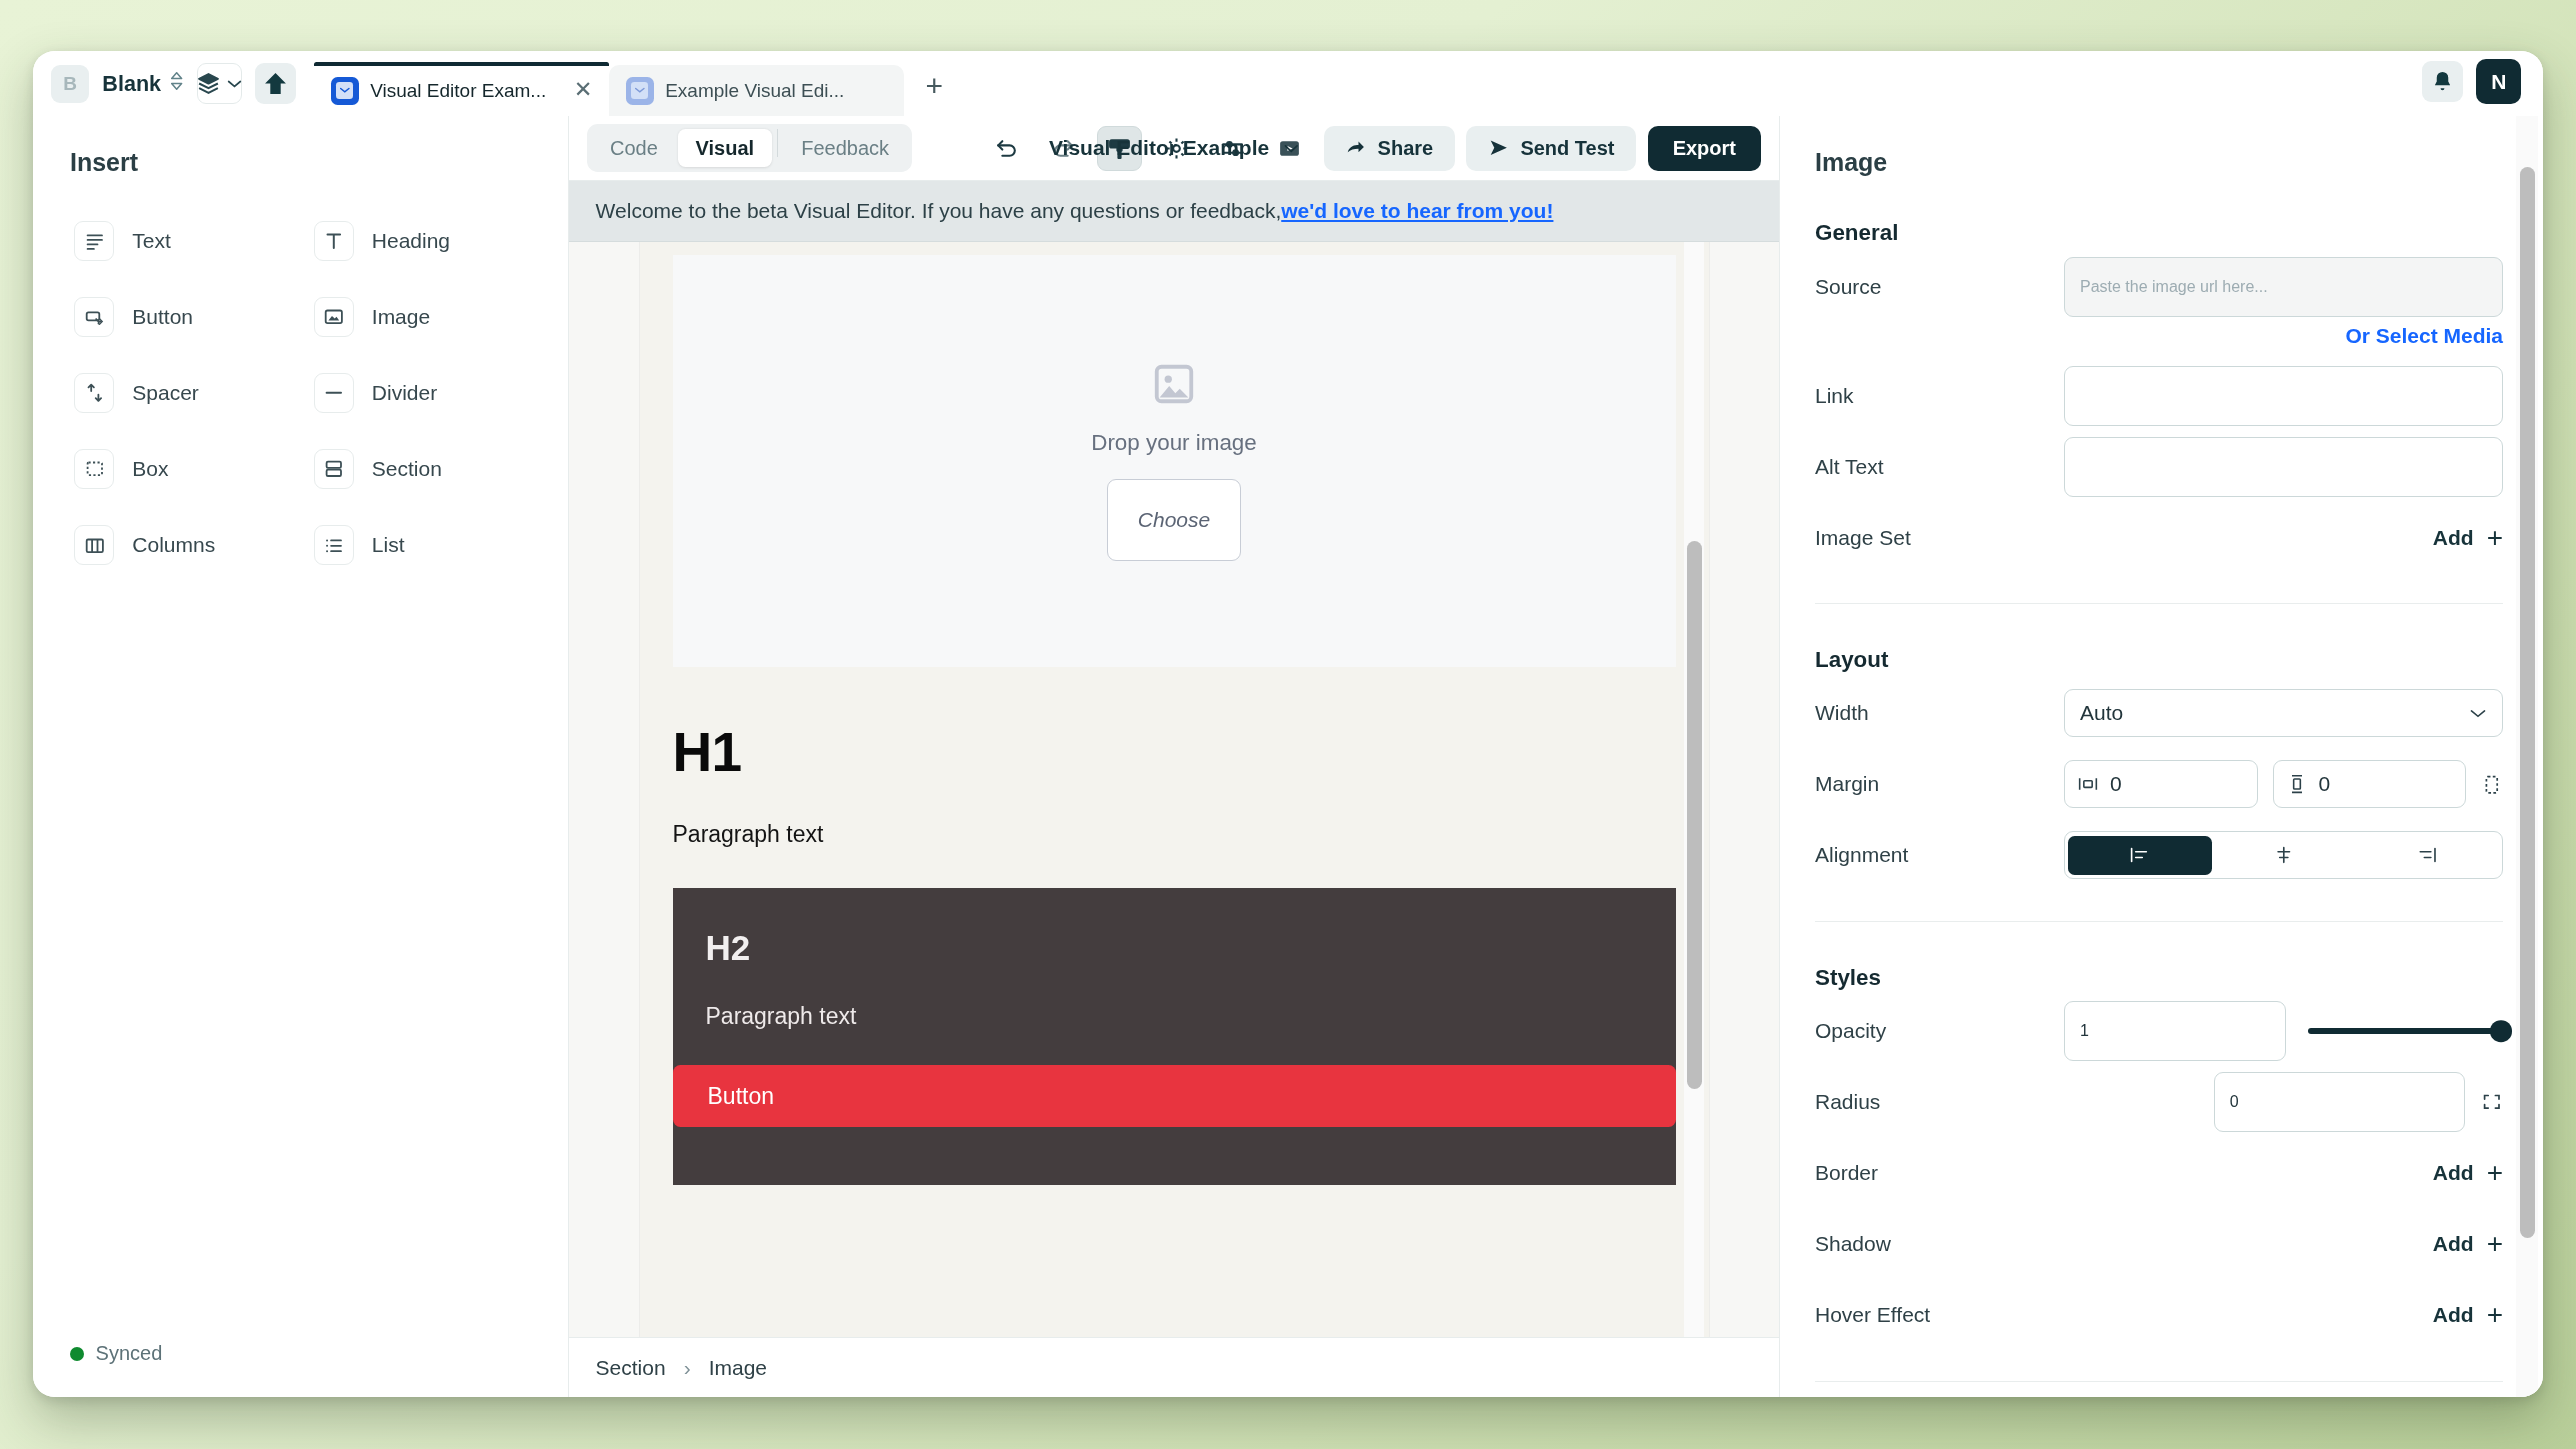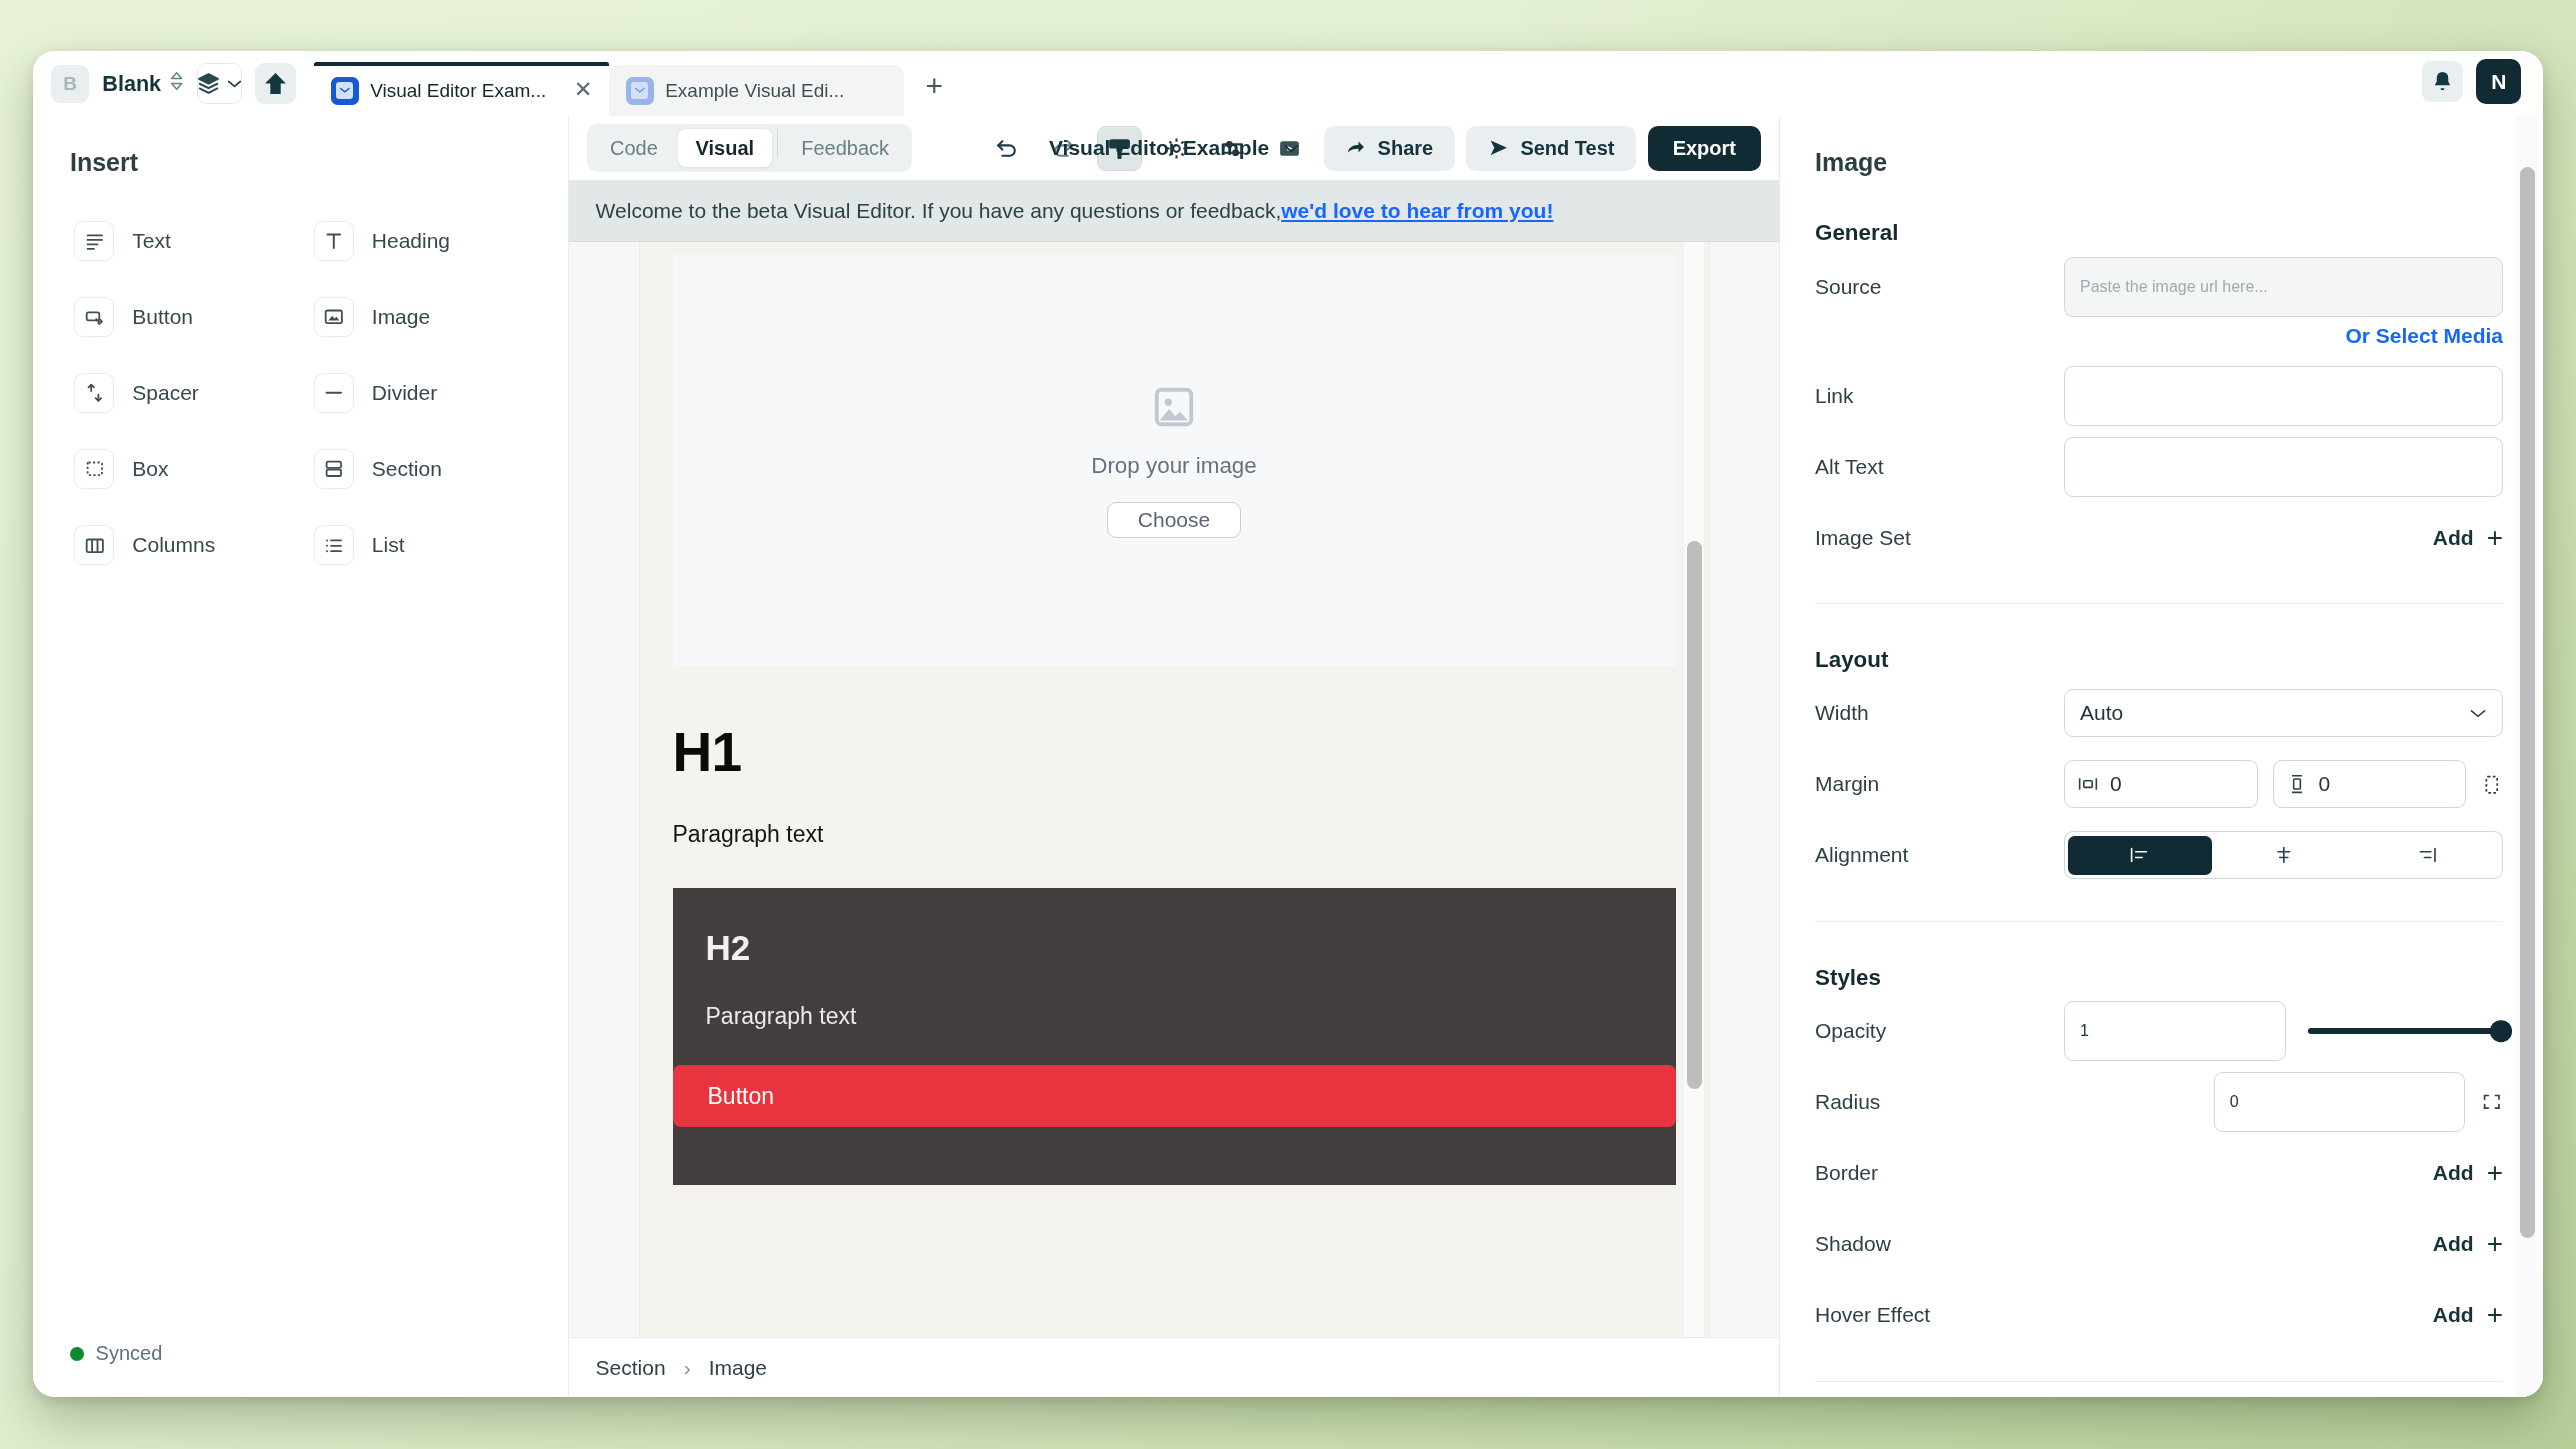--- a/index.html
+++ b/index.html
@@ -200,21 +200,21 @@
   .dropzone {
     margin: 13.3px 33px 0 33px;
     height: 412px;
     background:#f7f8f9;
     display:flex; flex-direction:column; align-items:center; justify-content:center;
     gap: 23px;
   }
   .dz-text { font-size: 22.4px; color:#67707f; }
   .dz-btn {
     background:#fff; border:1.2px solid #c8cdd6; border-radius:9px;
-    padding: 5px 30px; font-size: 21px; color:#5b6474;
+    padding: 28px 30px; font-size: 21px; color:#5b6474;font-style:italic;
   }
   .h1 { font-size: 55px; font-weight:800; color:#0a0a0a; margin: 53px 0 0 33px; letter-spacing:-0.8px; }
   .ptext { font-size: 23px; color:#141414; margin: 37px 0 0 33px; }
   .dark-section {
     margin: 40px 33px 0 33px; background:#443d3e; padding: 40px 0 58px 0;
   }
   .h2 { font-size: 35px; font-weight:800; color:#f2efef; margin-left: 33px; }
   .ptext-light { font-size: 23px; color:#efeaea; margin: 35px 0 0 33px; }
   .red-btn {
     display:block; margin: 35px auto 0 auto;

